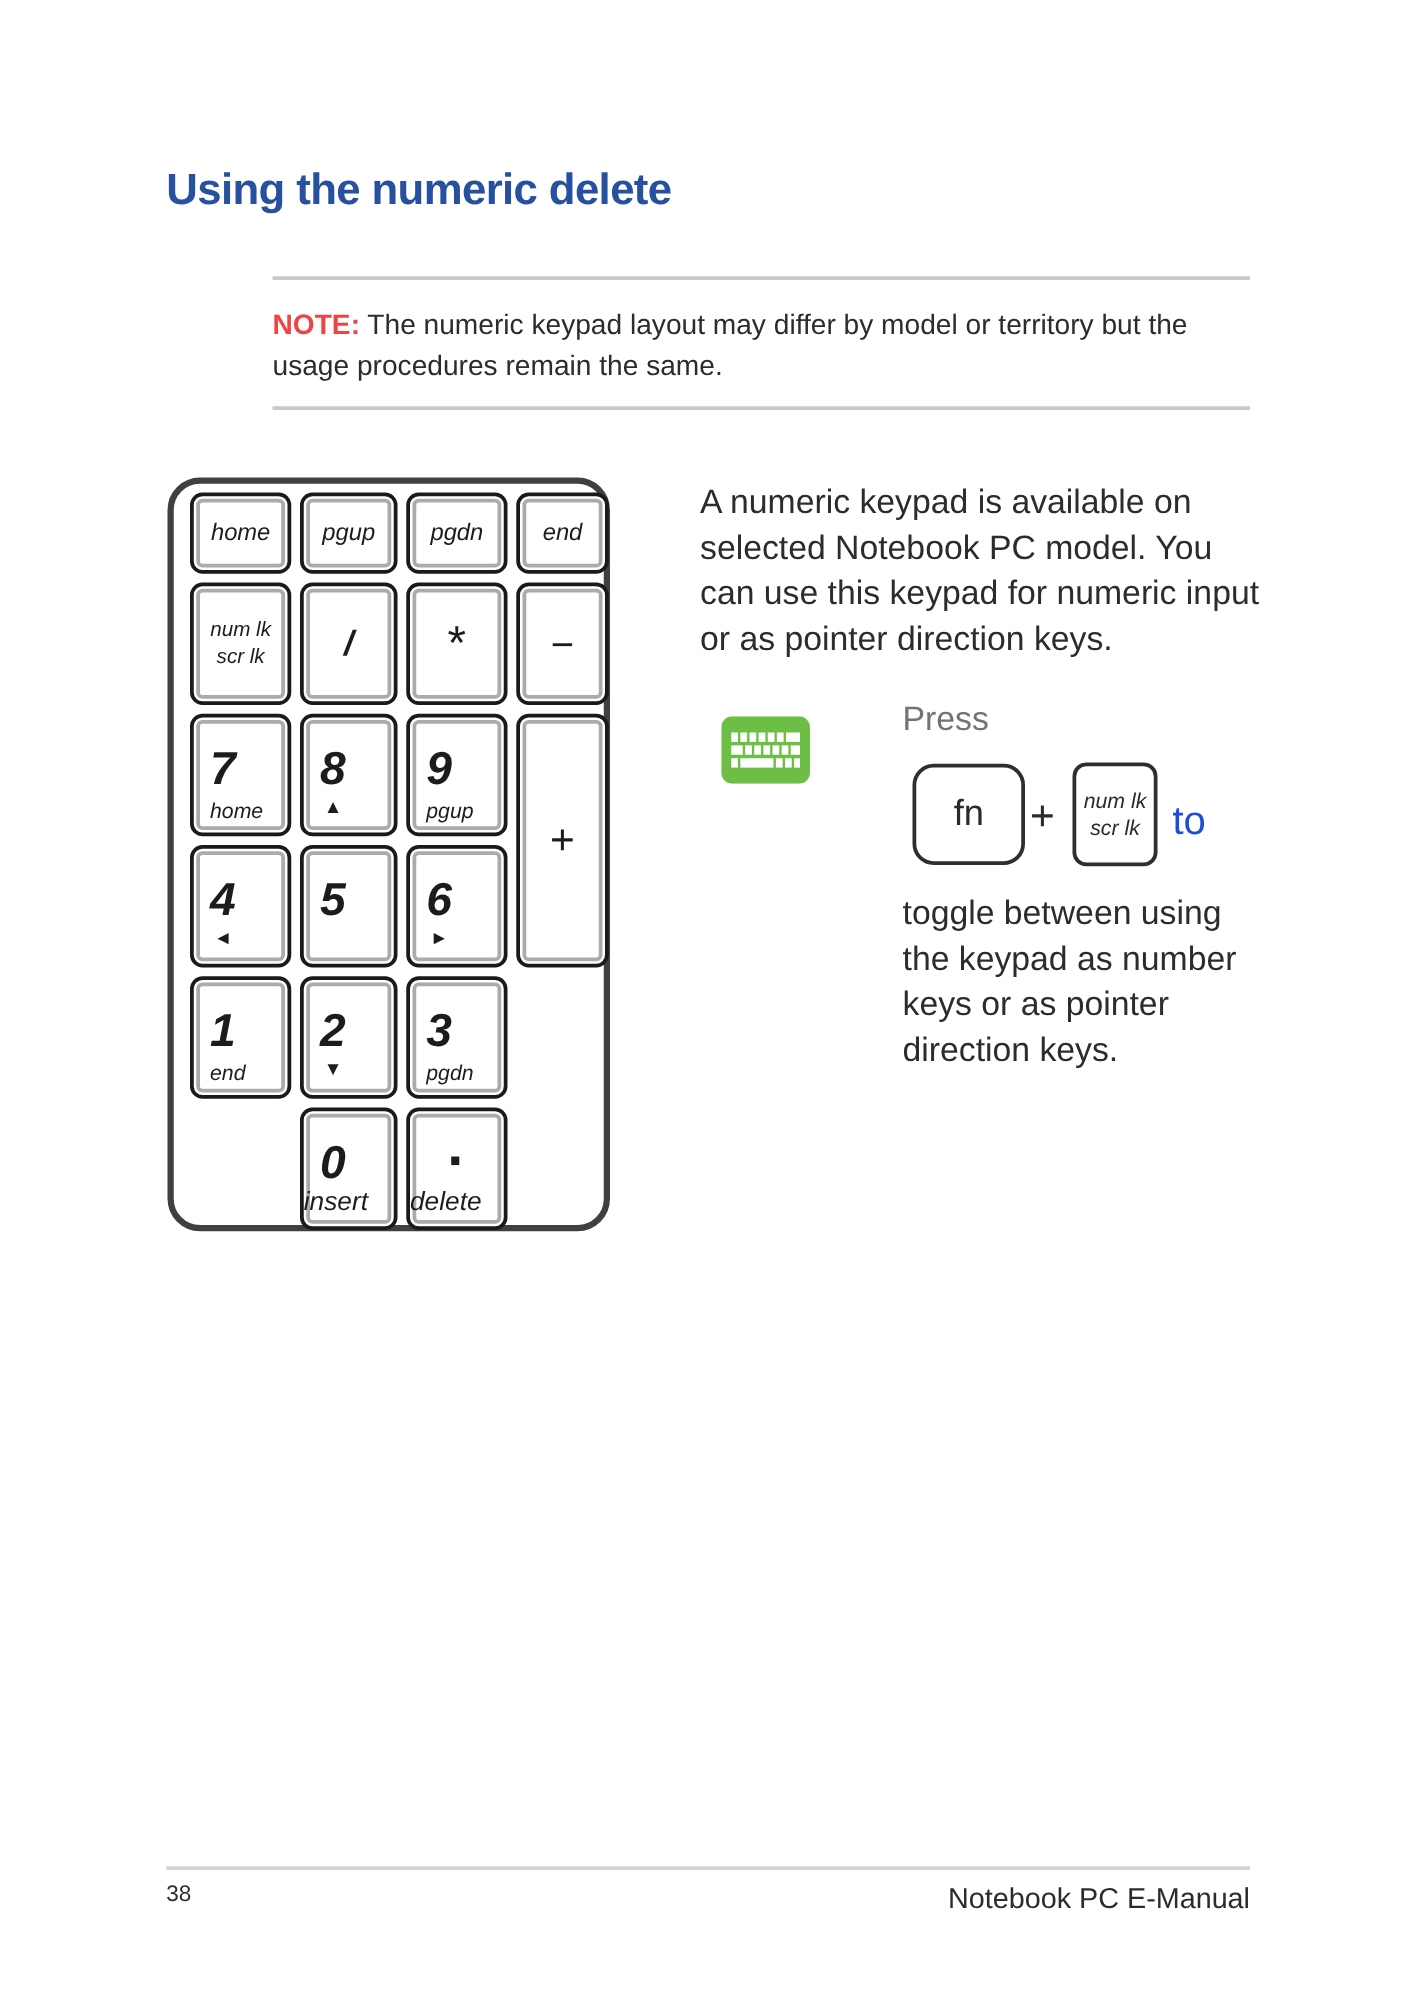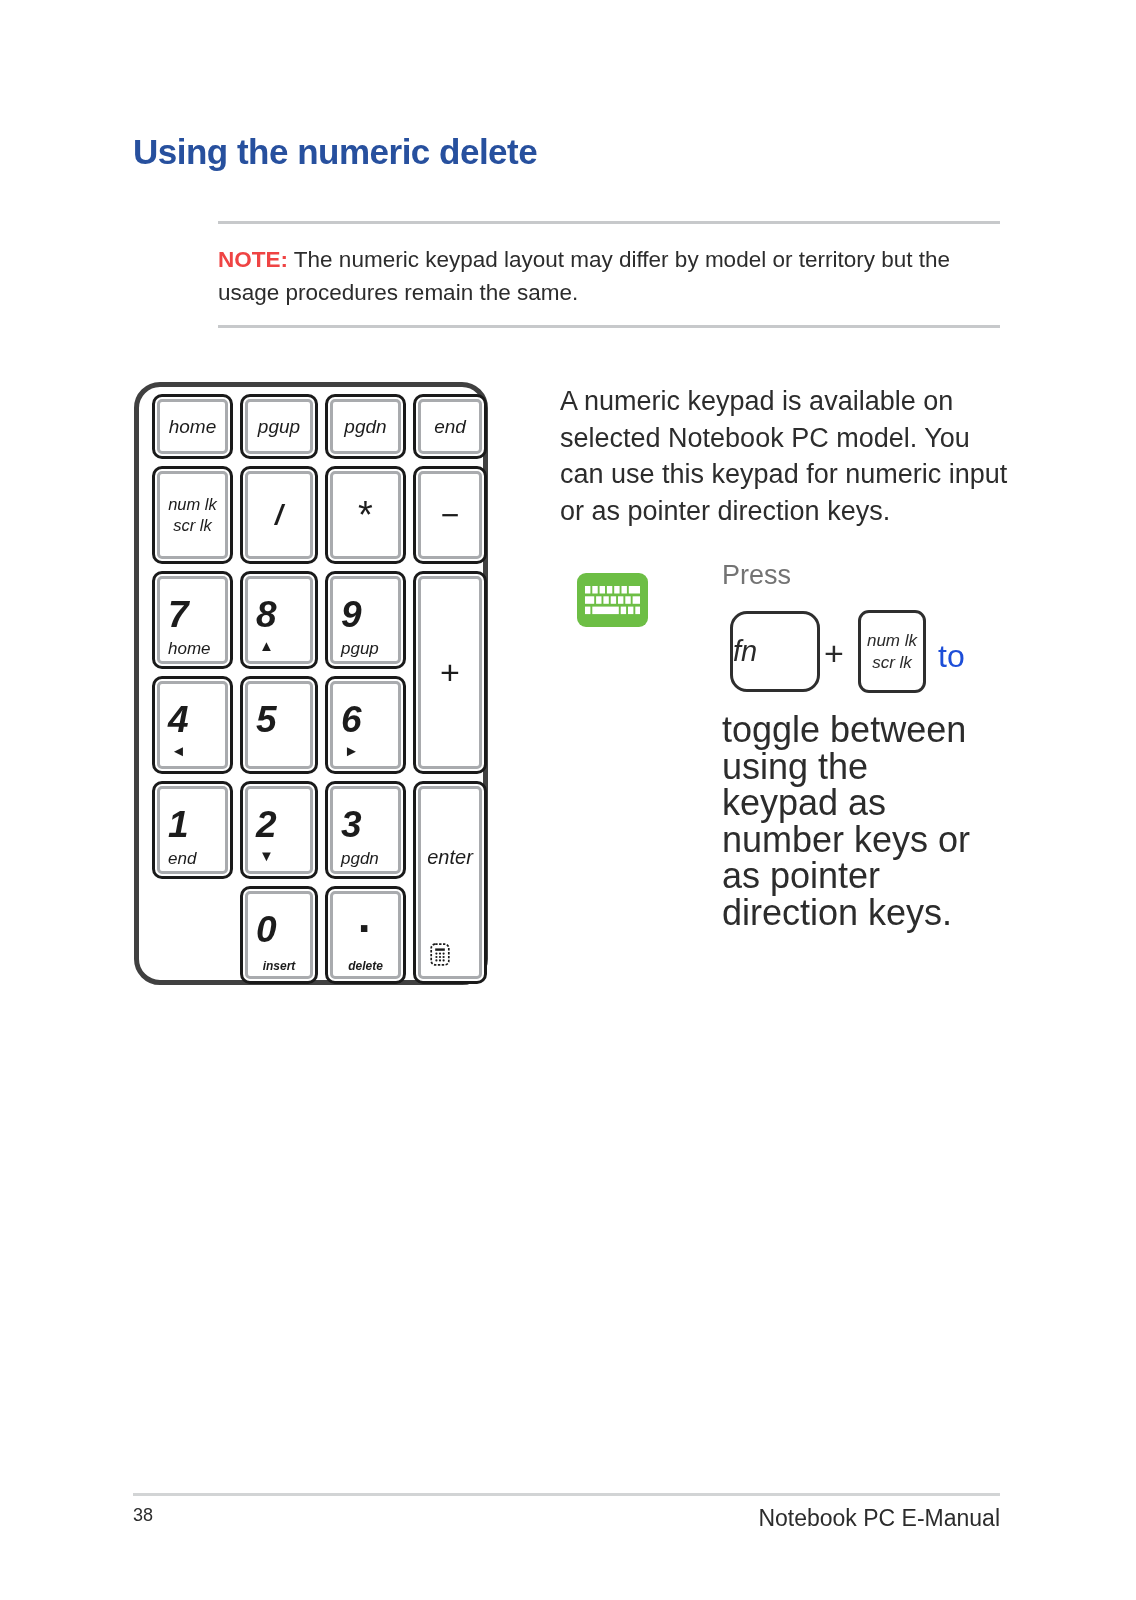--- a/index.html
+++ b/index.html
@@ -61,22 +61,22 @@
   .sym-plus{font-size:34px;font-style:normal;}
   .num{
     position:absolute;left:13px;top:22px;
     font-size:37px;font-weight:bold;font-style:italic;color:#1c1c1c;line-height:1;
   }
   .sub{
     position:absolute;left:13px;bottom:9px;
     font-style:italic;font-size:17px;color:#1c1c1c;line-height:1;
   }
   .subc{
-    position:absolute;left:0;right:0;bottom:9px;text-align:center;
-    font-style:italic;font-size:12px;color:#1c1c1c;line-height:1;font-weight:bold;
+    position:absolute;left:0;right:0;bottom:9px;text-align:left;
+    font-style:italic;font-size:21px;color:#1c1c1c;line-height:1;
   }
   .arrow{
     position:absolute;left:16px;top:64px;
     font-size:15px;color:#1c1c1c;line-height:1;font-style:normal;
   }
   .dotglyph{
     position:absolute;left:0;right:0;top:0;height:78px;
     display:flex;align-items:center;justify-content:center;
     font-size:46px;font-weight:bold;color:#1c1c1c;
   }
@@ -91,40 +91,40 @@
     font-size:27px;line-height:36.5px;color:#2c2c2c;
   }
   .kb-icon{position:absolute;left:577px;top:573px;}
   .press-label{
     position:absolute;left:722px;top:560px;margin:0;
     font-size:27px;color:#737373;
   }
   .fn-key{
     position:absolute;left:730px;top:611px;width:90px;height:81px;box-sizing:border-box;
     border:3.5px solid #2e2e2e;border-radius:17px;background:#fff;
-    display:flex;align-items:center;
-    font-style:italic;font-size:29px;color:#2a2a2a;
+    display:flex;align-items:center;justify-content:center;
+    font-size:29px;color:#2a2a2a;
   }
   .combo-plus{
     position:absolute;left:824px;top:634px;
     font-size:34px;color:#2a2a2a;
   }
   .numlk-key{
     position:absolute;left:858px;top:610px;width:68px;height:83px;box-sizing:border-box;
     border:3.5px solid #2e2e2e;border-radius:11px;background:#fff;
     display:flex;flex-direction:column;align-items:center;justify-content:center;
     font-style:italic;font-size:17px;line-height:22px;color:#2a2a2a;
   }
   .to-label{
     position:absolute;left:938px;top:638px;
     font-size:32px;color:#1d4ed8;
   }
   .toggle-text{
     position:absolute;left:722px;top:712px;width:272px;margin:0;
-    font-size:36px;line-height:36.5px;color:#2c2c2c;
+    font-size:27px;line-height:36.5px;color:#2c2c2c;
   }
   
   .rule-footer{position:absolute;left:133px;top:1493px;width:867px;height:3px;background:#d2d4d5;}
   .footer-page{
     position:absolute;left:133px;top:1505px;font-size:18px;color:#2c2c2c;
   }
   .footer-title{
     position:absolute;right:136px;top:1505px;font-size:23px;color:#2c2c2c;
   }
 </style>
@@ -200,38 +200,20 @@
       <span class="num">1</span>
       <span class="sub">end</span>
     </div>
     <div class="key r5 c2">
       <span class="num">2</span>
       <span class="arrow">▼</span>
     </div>
     <div class="key r5 c3">
       <span class="num">3</span>
       <span class="sub">pgdn</span>
-    </div>
-    <div class="key r56 c4">
-      <span class="enter-label">enter</span>
-      <span class="enter-icon">
-        <svg width="20" height="23" viewBox="0 0 20 23">
-          <rect x="1.2" y="1.2" width="17.6" height="20.6" rx="4" fill="none" stroke="#1b1b1b" stroke-width="1.7" stroke-dasharray="2.4 1.5"></rect>
-          <rect x="5.2" y="5.4" width="9.6" height="2.4" fill="#1b1b1b"></rect>
-          <circle cx="6.4" cy="10.6" r="1.1" fill="#1b1b1b"></circle>
-            <circle cx="10" cy="10.6" r="1.1" fill="#1b1b1b"></circle>
-            <circle cx="13.6" cy="10.6" r="1.1" fill="#1b1b1b"></circle>
-          <circle cx="6.4" cy="14" r="1.1" fill="#1b1b1b"></circle>
-            <circle cx="10" cy="14" r="1.1" fill="#1b1b1b"></circle>
-            <circle cx="13.6" cy="14" r="1.1" fill="#1b1b1b"></circle>
-          <circle cx="6.4" cy="17.4" r="1.1" fill="#1b1b1b"></circle>
-            <circle cx="10" cy="17.4" r="1.1" fill="#1b1b1b"></circle>
-            <circle cx="13.6" cy="17.4" r="1.1" fill="#1b1b1b"></circle>
-        </svg>
-      </span>
     </div>
 
     <div class="key r6 c2">
       <span class="num">0</span>
       <span class="subc">insert</span>
     </div>
     <div class="key r6 c3">
       <span class="dotglyph">·</span>
       <span class="subc">delete</span>
     </div>

